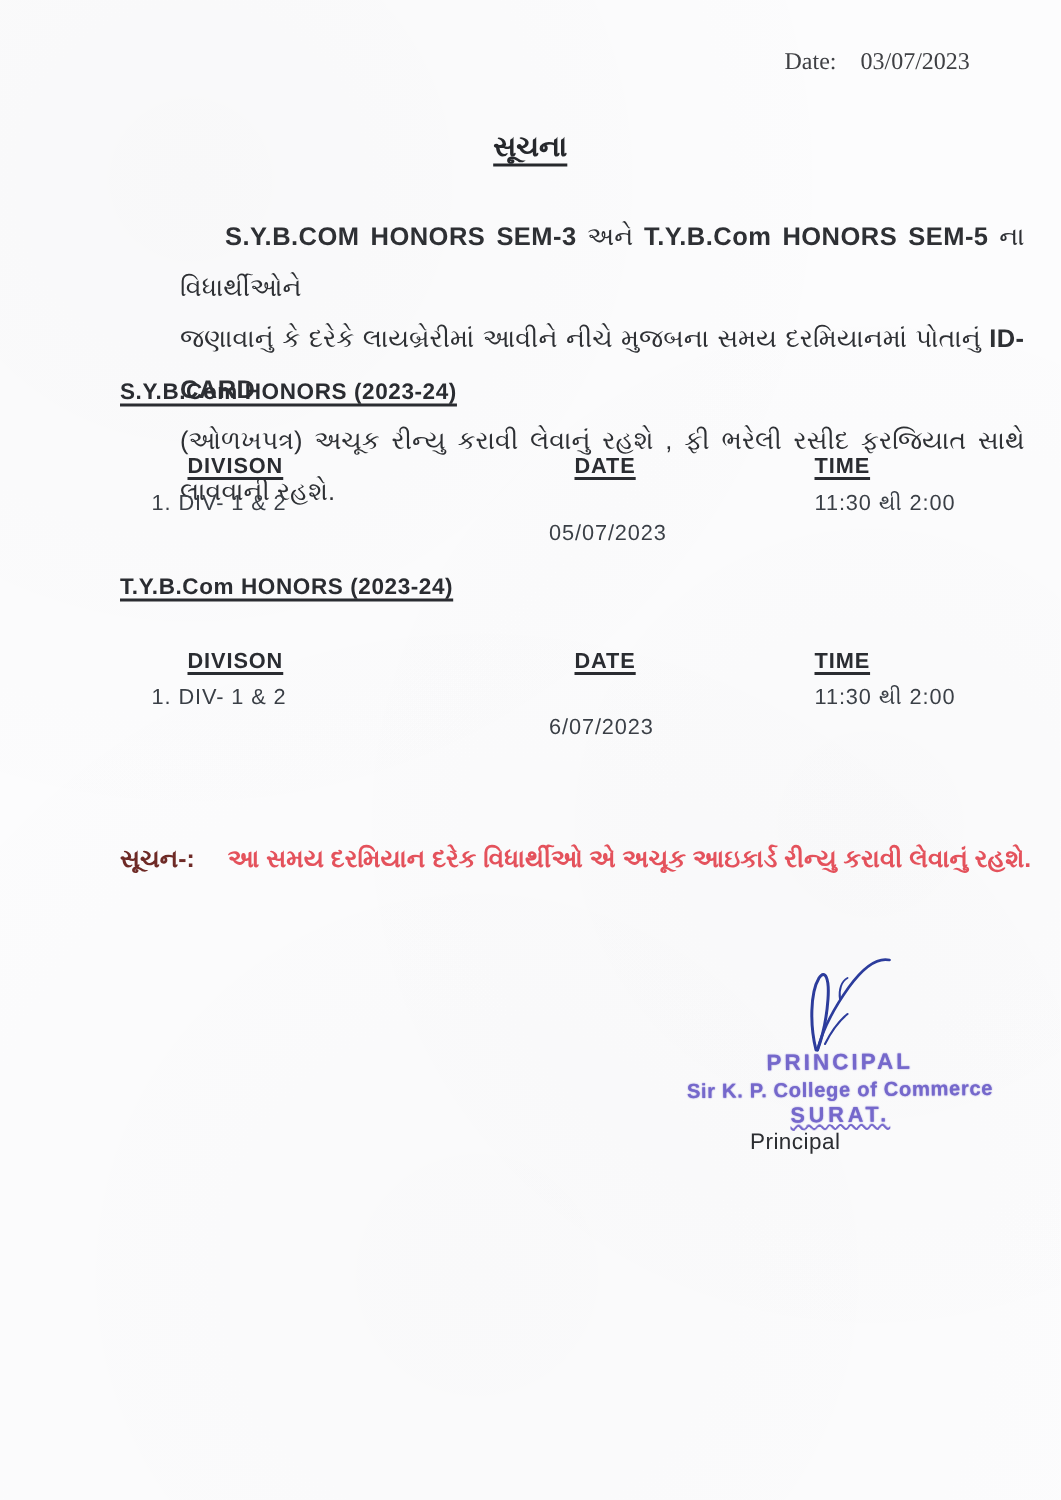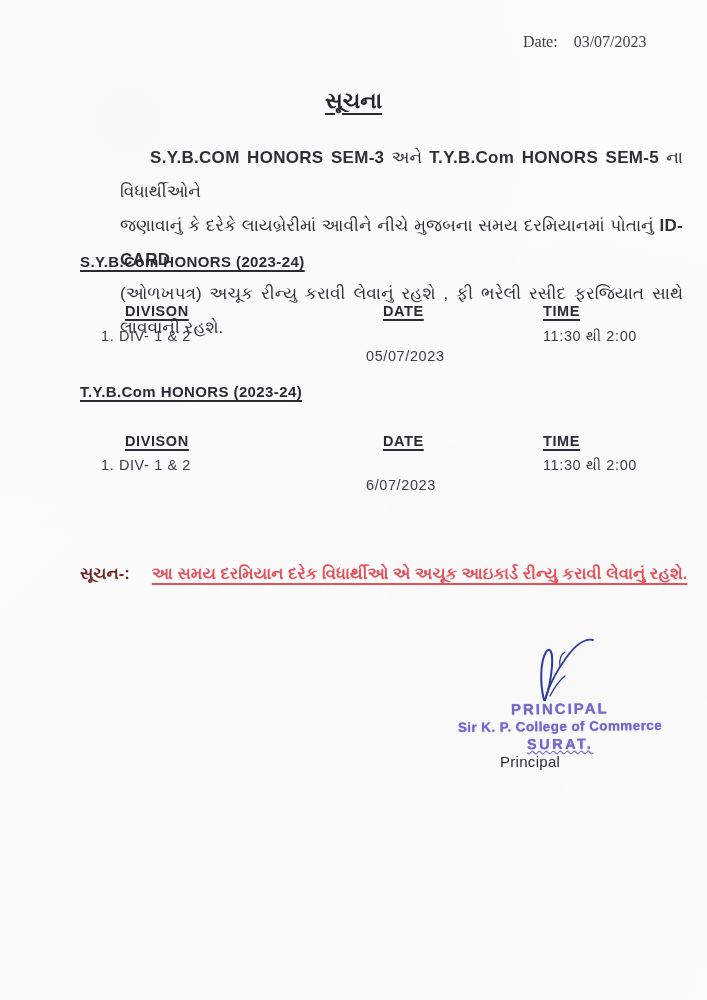--- a/index.html
+++ b/index.html
@@ -29,21 +29,21 @@
     gap: 16px;
   }
   .title-wrap {
     position: absolute;
     top: 88px; left: 0;
     width: 707px;
     text-align: center;
   }
   .title-wrap .title {
     display: inline-block;
-    font-size: 22px;
+    font-size: 19px;
     font-weight: 700;
     color: #26282c;
     text-decoration: underline;
     text-decoration-thickness: 2px;
     text-underline-offset: 5px;
   }
   .para {
     position: absolute;
     top: 141px; left: 80px;
     width: 563px;
@@ -95,21 +95,20 @@
   .footnote {
     position: absolute;
     top: 564px; left: 80px;
     width: 580px;
     font-size: 16.5px;
     font-weight: 700;
     white-space: nowrap;
   }
   .footnote .fn-label { margin-right: 22px; }
   .footnote .fn-text {
-    text-decoration: underline;
     text-decoration-thickness: 1.5px;
     text-underline-offset: 3.5px;
   }
   .sig-block { position: absolute; top: 636px; left: 430px; width: 260px; }
   .sig-svg { position: absolute; top: 0; left: 100px; }
   .stamp {
     position: absolute;
     top: 64px; left: 0;
     width: 260px;
     text-align: center;

